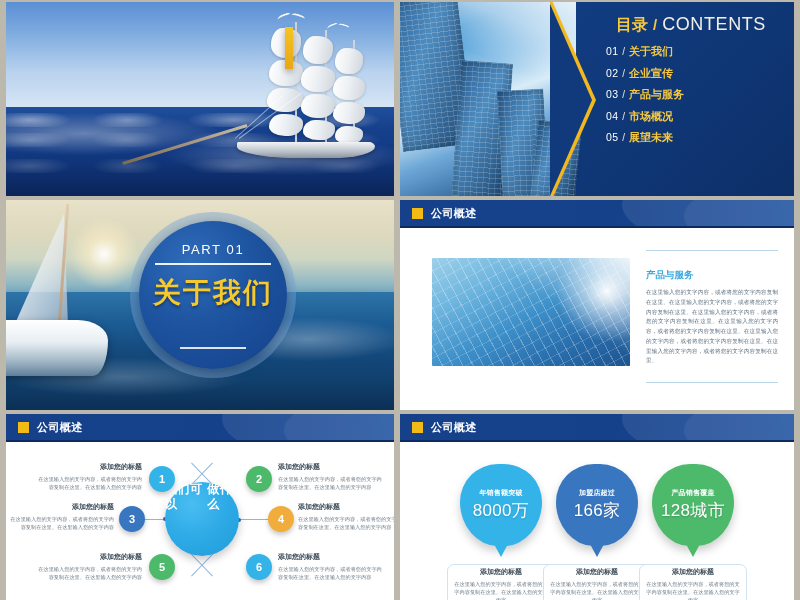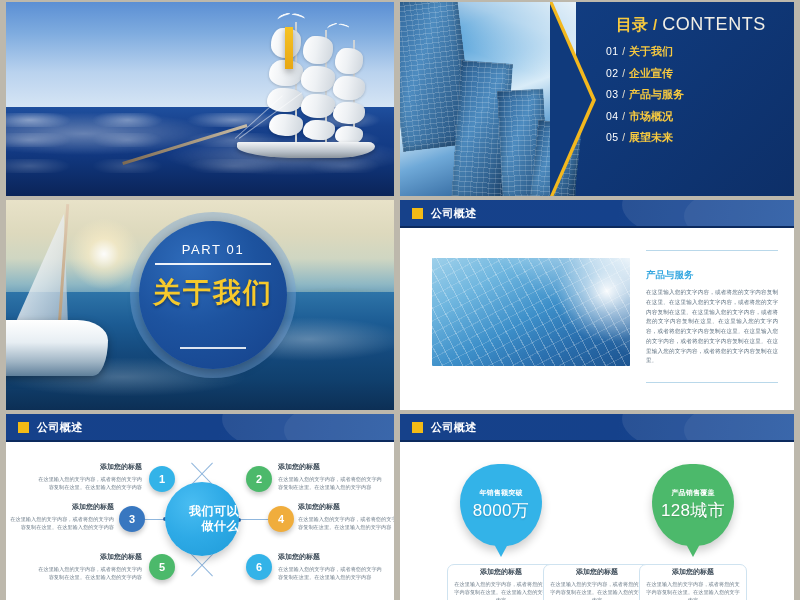--- a/index.html
+++ b/index.html
@@ -246,21 +246,21 @@
   .s5-body { position:absolute; left:0; top:28px; width:100%; height: calc(100% - 28px); background:#fff; }
   .node {
     position:absolute; width: 26px; height: 26px; border-radius:50%;
     display:flex; align-items:center; justify-content:center;
     color:#fff; font-size: 11px; font-weight:bold;
     box-shadow: 0 3px 5px rgba(0,0,0,.22);
   }
   .center-circle {
     position:absolute; left: 159px; top: 40px; width: 74px; height: 74px; border-radius:50%;
     background: radial-gradient(circle at 36% 30%, #49bdf2 0%, #2eaae6 48%, #1f9bd8 100%);
-    display:flex; flex-direction:column; align-items:flex-end; justify-content:center;
+    display:flex; align-items:flex-start; justify-content:center;
     box-shadow: 0 4px 9px rgba(0,0,0,.22);
   }
   .center-circle span { color:#fff; font-size: 12px; font-weight:bold; line-height: 1.25; letter-spacing:.5px; }
   .spoke { position:absolute; height:1px; background:#8fb6dd; transform-origin: left center; }
   .spoke:before{ content:""; position:absolute; left:-2px; top:-1.5px; width:4px;height:4px;border-radius:50%;background:#2f6fb5;}
   .lbl { position:absolute; width: 104px; }
   .lbl-h { font-size: 7px; font-weight:bold; color:#3b4a57; margin-bottom: 2.5px; }
   .lbl-p { font-size: 5.2px; color:#6d7c89; line-height: 1.6; }
   .ta-r { text-align:right; }
   .ta-l { text-align:left; }
@@ -493,20 +493,24 @@
       <div class="hdr-sq"></div>
       <div class="hdr-title">公司概述</div>
     </div>
     <div class="hdr-underline"></div>
 
     <div class="s6-body">
       <div class="stat" style="left:60px;top:22px;background:#33b3e8;color:#33b3e8;">
         <span class="stat-cap" style="color:#fff;">年销售额突破</span>
         <span class="stat-val" style="color:#fff;">8000万</span>
       </div>
+      <div class="stat" style="left:156px;top:22px;background:#3877c0;color:#3877c0;">
+        <span class="stat-cap" style="color:#fff;">加盟店超过</span>
+        <span class="stat-val" style="color:#fff;">166家</span>
+      </div>
       <div class="stat" style="left:252px;top:22px;background:#4cb96b;color:#4cb96b;">
         <span class="stat-cap" style="color:#fff;">产品销售覆盖</span>
         <span class="stat-val" style="color:#fff;">128城市</span>
       </div>
 
       <div class="card" style="left:47px;top:122px;">
         <div class="card-h">添加您的标题</div>
         <div class="card-p">在这里输入您的文字内容，或者将您的文字内容复制在这里。在这里输入您的文字内容</div>
       </div>
       <div class="card" style="left:143px;top:122px;">

